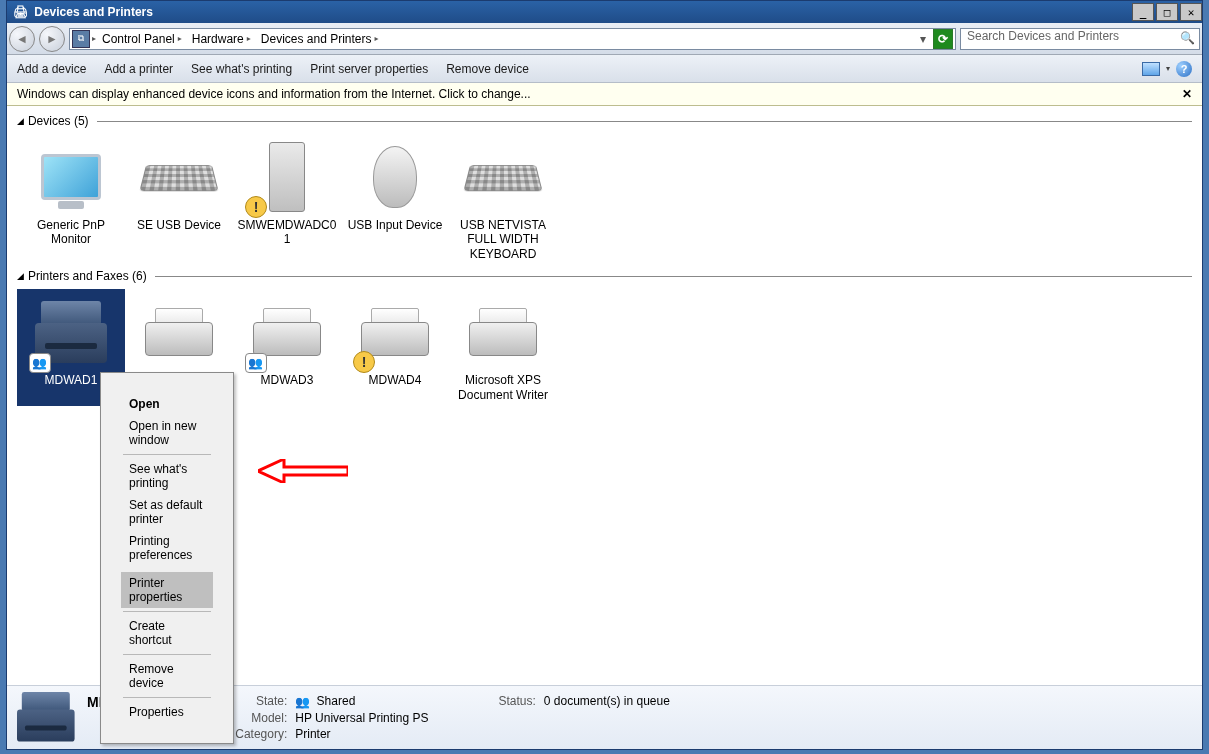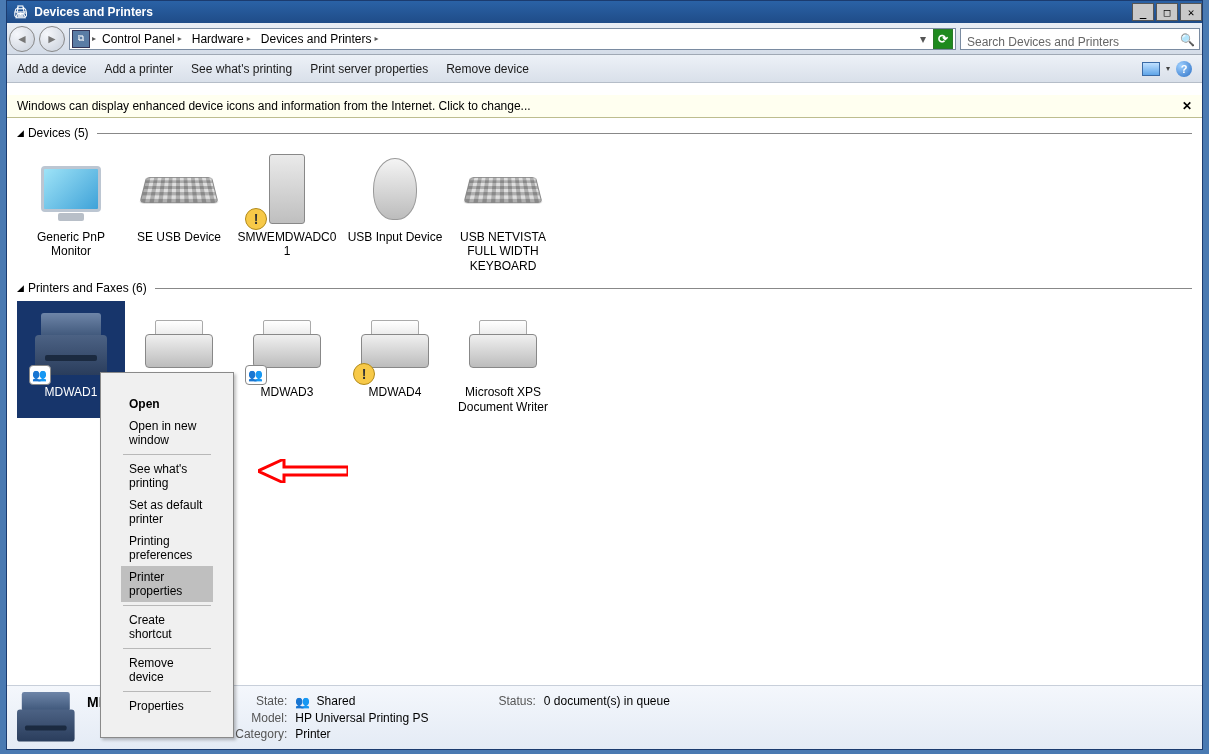--- a/index.html
+++ b/index.html
@@ -91,21 +91,21 @@
     width:20px;height:20px;
     border:1px solid #2a7a2a;
     background:#1e8a1e;
     display:flex;align-items:center;justify-content:center;
     color:#fff; font-weight:bold;
   }
   .searchbox {
     width: 240px; height:22px;
     background:#fff;
     border:1px solid #7a8ba1;
-    display:flex; align-items:flex-end;
+    display:flex; align-items:flex-start;
     padding-left:6px;
     color:#666;
   }
   .searchbox .mag {
     width:18px;height:18px;
     display:flex;align-items:center;justify-content:center;
     color:#2255aa;
     margin-left:auto; margin-right:2px;
   }
   
@@ -131,21 +131,20 @@
     color:#fff; display:flex;align-items:center;justify-content:center;
     font-weight:bold; font-size:11px;
   }
   
   .infobar {
     background:#fffff0;
     border-bottom:1px solid #bdbd8f;
     padding: 4px 10px;
     display:flex;
     align-items:center;
-    margin-top:12px;
   }
   .infobar .x { margin-left:auto; font-weight:bold; cursor:default;}
   
   .content {
     flex:1;
     overflow:auto;
     padding: 4px 10px;
     background:#fff;
   }
   .grouphdr {
@@ -259,21 +258,21 @@
     border:1px solid #8a8a8a;
     box-shadow: 2px 2px 3px rgba(0,0,0,0.25);
     z-index:100;
     padding:20px;
   }
   .ctxitem {
     padding: 4px 8px;
     color:#000;
   }
   .ctxitem.bold { font-weight:bold; }
-  .ctxitem.hl { background:#bfbfbf; }
+  .ctxitem.hl { background:#bfbfbf;margin-top:6px; }
   .ctxsep { height:1px; background:#b8b8b8; margin:3px 2px; }
   
   .redarrow {
     position:absolute;
     left:258px; top:459px;
     width:90px; height:24px;
     z-index:200;
     pointer-events:none;
   }
   

